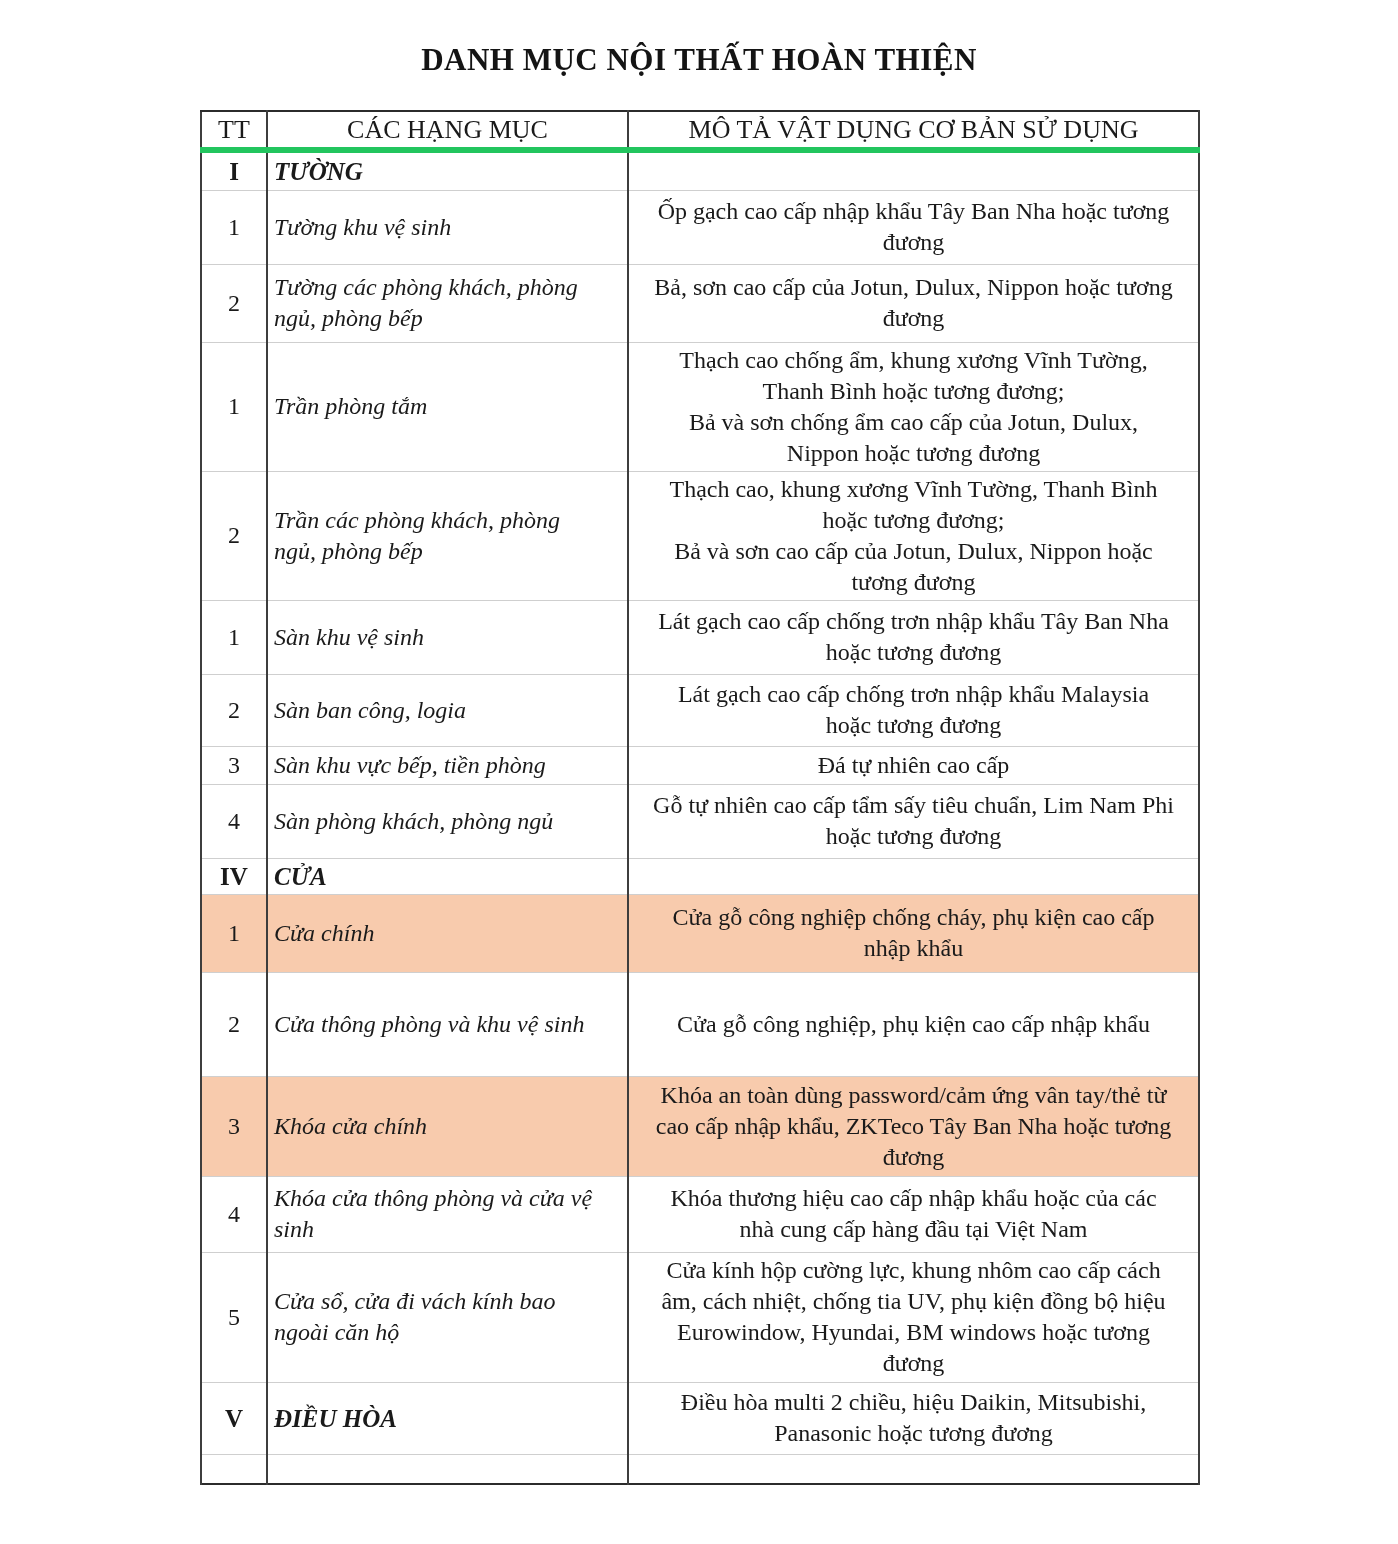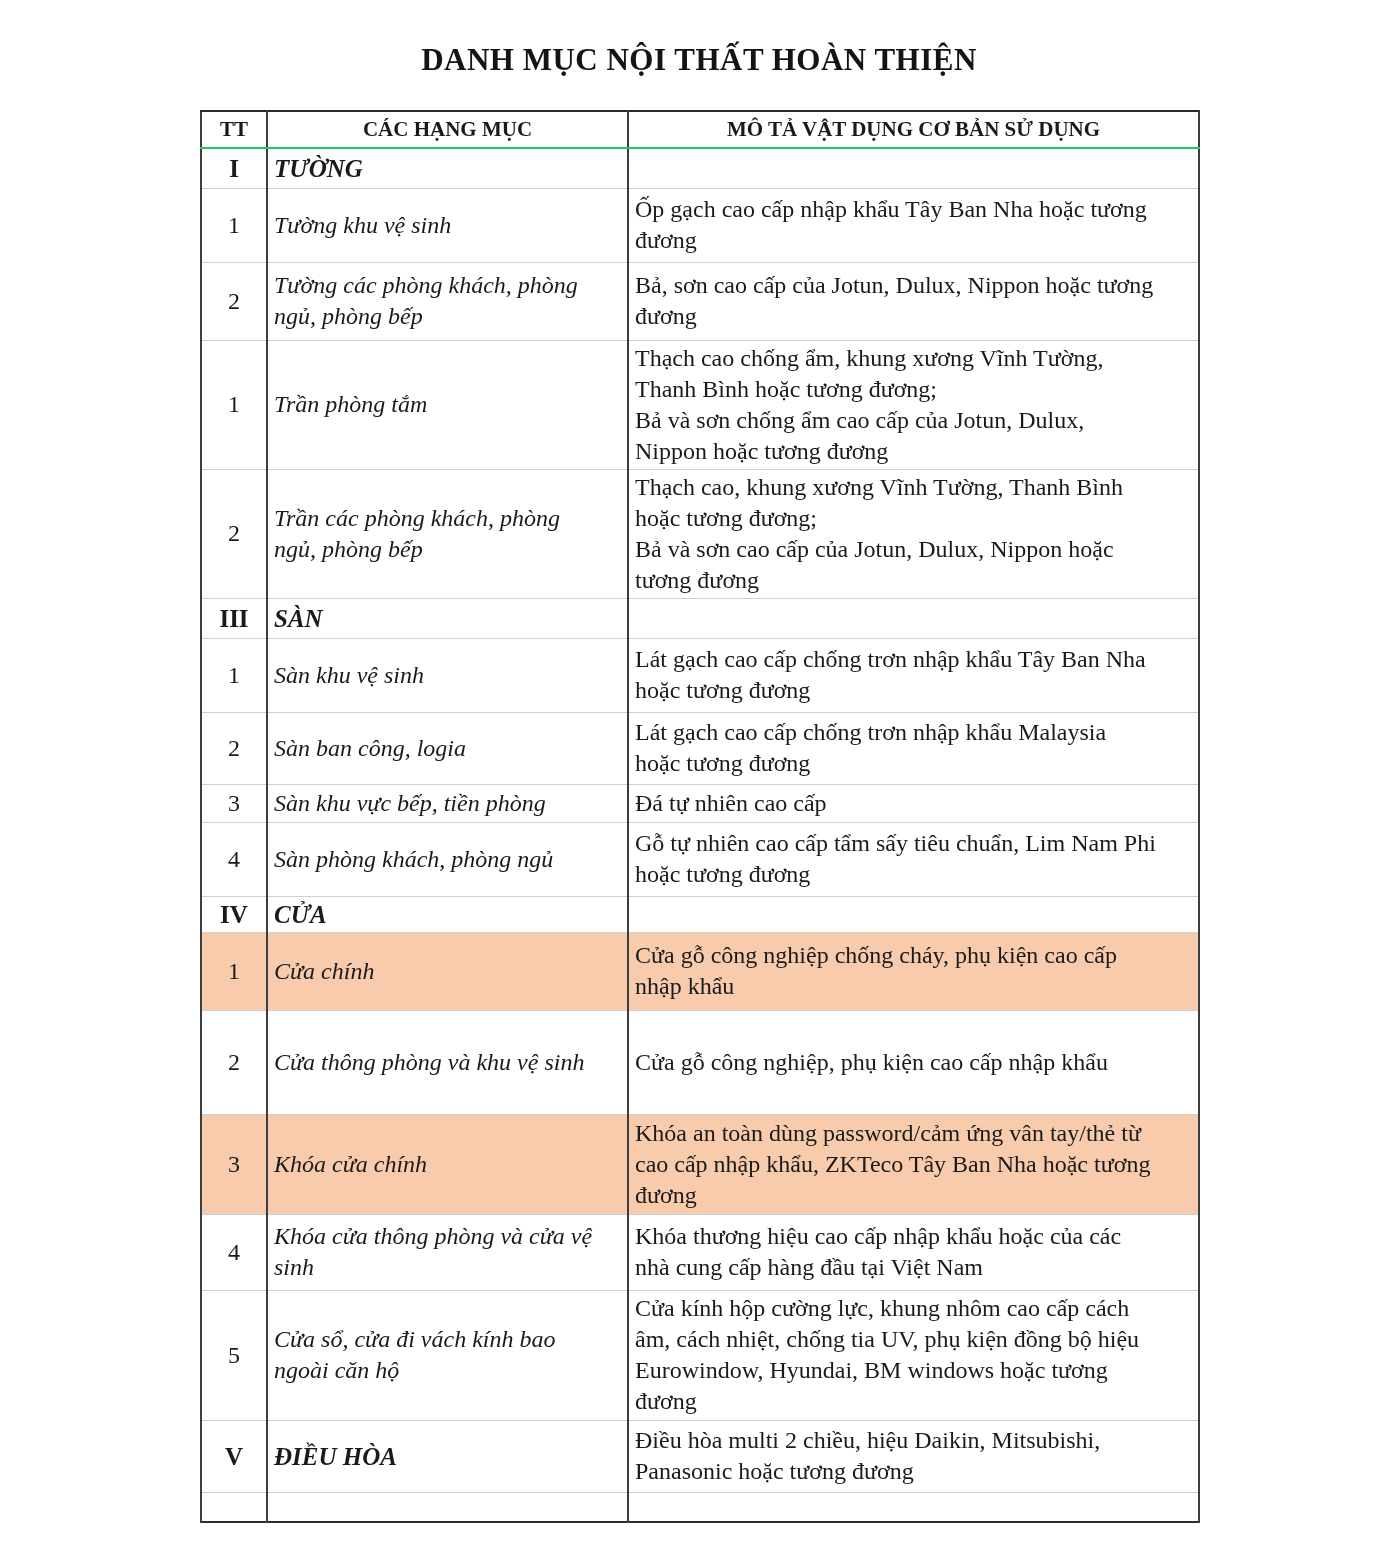--- a/index.html
+++ b/index.html
@@ -45,28 +45,28 @@
     border-right: 2px solid #3d3d3d;
     border-top: 1px solid #cfcfcf;
     border-bottom: 1px solid #cfcfcf;
     vertical-align: middle;
     padding: 2px 6px;
     overflow: hidden;
   }
   table.spec-table { border: 2px solid #2b2b2b; }
   table.spec-table thead th {
     border-top: 2px solid #2b2b2b;
-    border-bottom: 2px solid #22c55e;
-    font-weight: bold;
+    border-bottom: 6px solid #22c55e;
+    font-weight: normal;
     text-align: center;
-    font-size: 21px;
+    font-size: 26px;
   }
   td.tt   { text-align: center; }
   td.item { text-align: left; font-style: italic; }
-  td.desc { text-align: left; white-space: pre-line; }
+  td.desc { text-align: center; white-space: pre-line; }
   td.item, td.desc { white-space: pre-line; }
   tr.sec td { font-weight: bold; font-size: 25px; }
   tr.sec td.desc { font-weight: normal; font-size: 24px; }
   tr.hl td { background: #f8cbad; }
 </style>
 </head>
 <body>
 
 <div class="page">
   <h1 class="doc-title">DANH MỤC NỘI THẤT HOÀN THIỆN</h1>
@@ -113,25 +113,20 @@
         </tr>
         <tr style="height: 126px;">
           <td class="tt">2</td>
           <td class="item">Trần các phòng khách, phòng
 ngủ, phòng bếp</td>
           <td class="desc">Thạch cao, khung xương Vĩnh Tường, Thanh Bình
 hoặc tương đương;
 Bả và sơn cao cấp của Jotun, Dulux, Nippon hoặc
 tương đương</td>
         </tr>
-        <tr class="sec" style="height: 40px;">
-          <td class="tt">III</td>
-          <td class="item">SÀN</td>
-          <td class="desc"></td>
-        </tr>
         <tr style="height: 74px;">
           <td class="tt">1</td>
           <td class="item">Sàn khu vệ sinh</td>
           <td class="desc">Lát gạch cao cấp chống trơn nhập khẩu Tây Ban Nha
 hoặc tương đương</td>
         </tr>
         <tr style="height: 72px;">
           <td class="tt">2</td>
           <td class="item">Sàn ban công, logia</td>
           <td class="desc">Lát gạch cao cấp chống trơn nhập khẩu Malaysia

